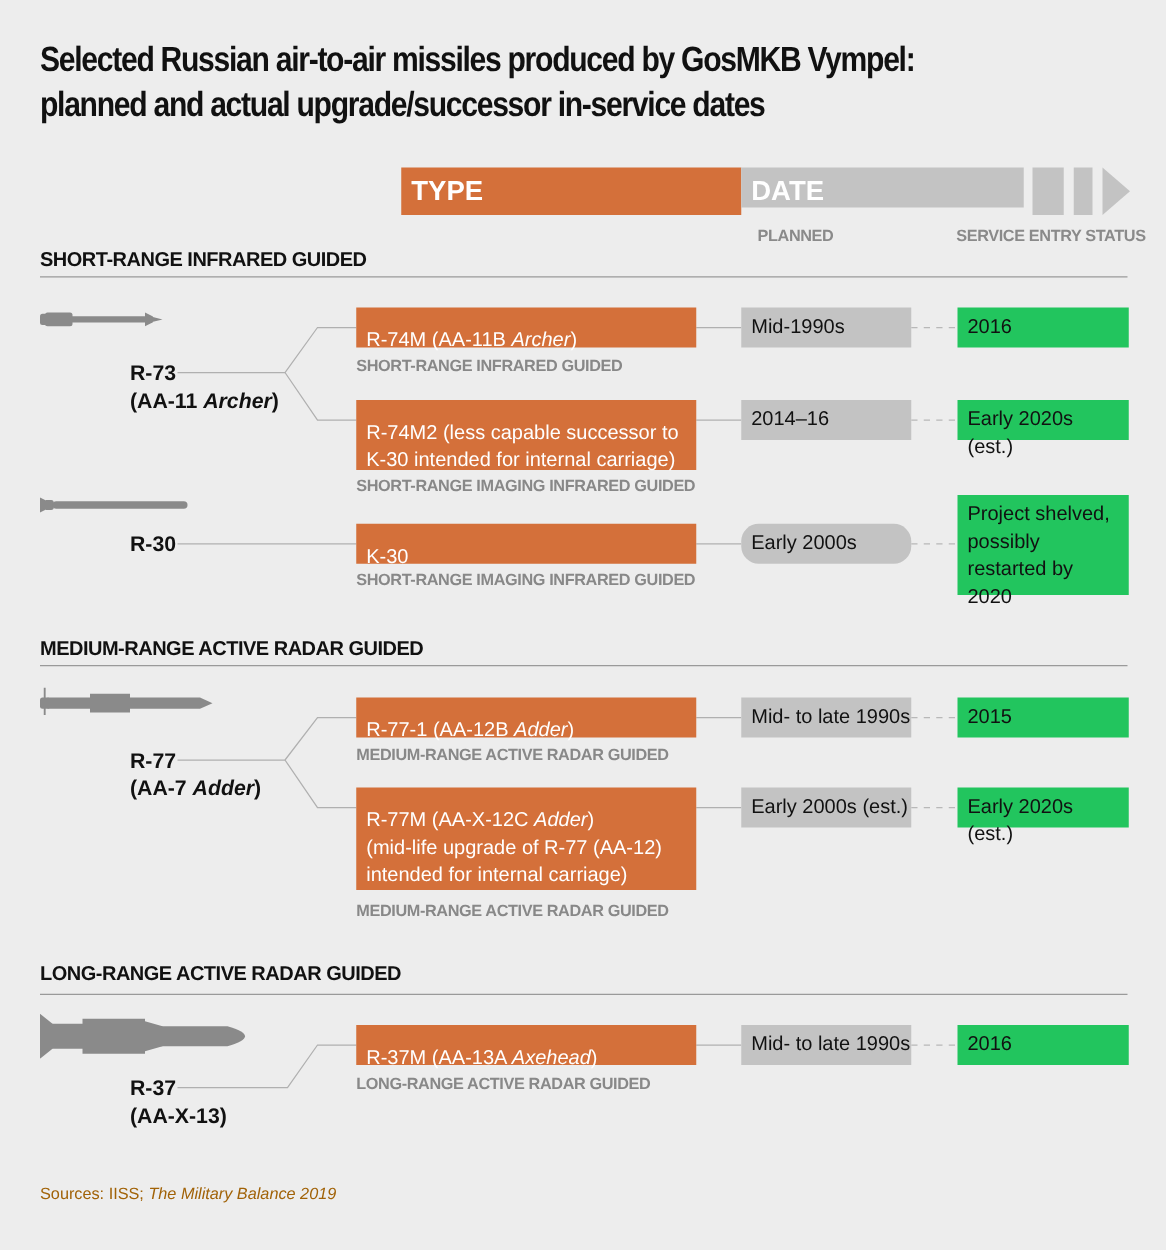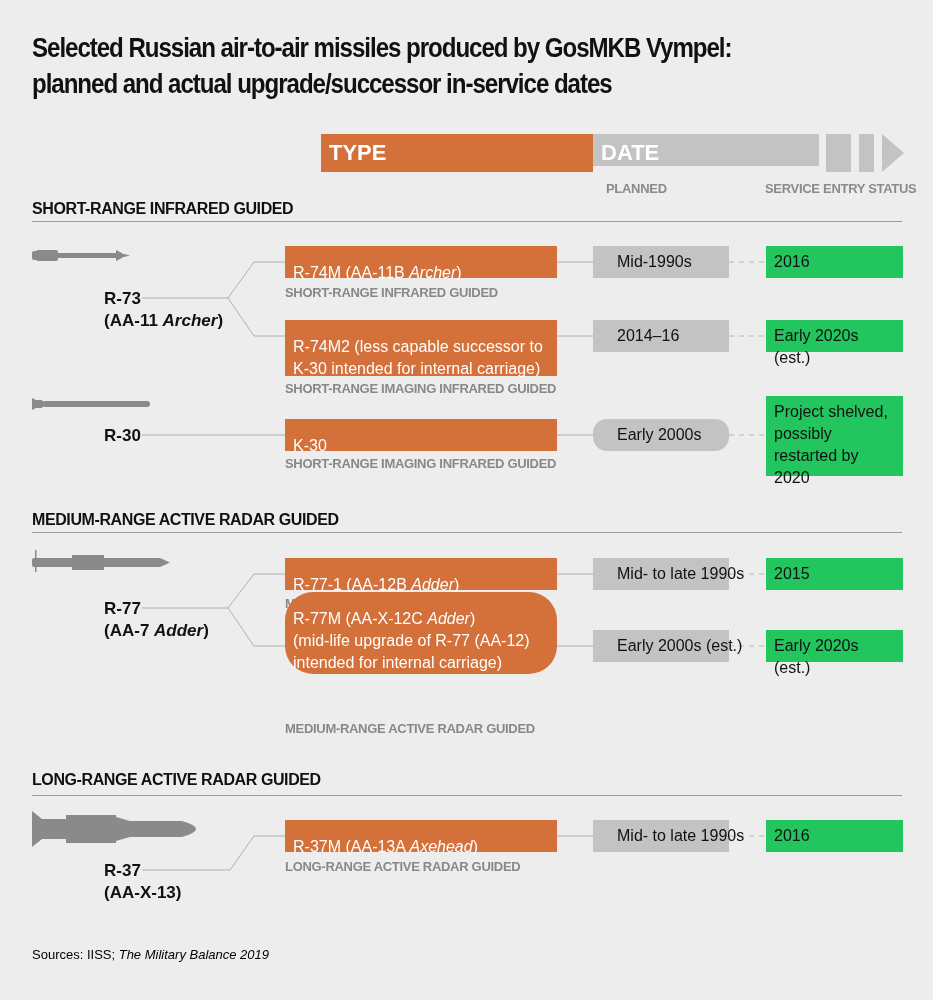--- a/index.html
+++ b/index.html
@@ -32,27 +32,27 @@
   }
   .section-rule { left:32px; width:870px; height:1px; background:#9a9a9a; }
   .missile-name { font-size:17px; font-weight:bold; line-height:22px; white-space:nowrap; }
   .type-box {
     left:285px; width:272px; background:#d4703a; color:#fff; font-size:16px;
     line-height:22px; padding:16px 8px; box-sizing:border-box;
   }
   .type-sub { left:285px; font-size:13px; font-weight:bold; color:#888; white-space:nowrap; letter-spacing:-0.3px; }
   .date-box {
     left:593px; width:136px; height:32px; background:#c3c3c3; color:#111; font-size:16px;
-    line-height:32px; padding-left:24px; box-sizing:border-box; white-space:nowrap;
+    line-height:32px; padding-left:8px; box-sizing:border-box; white-space:nowrap;
   }
   .status-box {
     left:766px; width:137px; background:#22c55e; color:#111; font-size:16px; line-height:22px;
     padding:5px 8px; box-sizing:border-box;
   }
-  .sources { left:32px; top:947px; font-size:13px; color:#000000; white-space:nowrap; }
+  .sources { left:32px; top:947px; font-size:13px; color:#a16207; white-space:nowrap; }
   .sources i { font-style:italic; }
   svg.conn { position:absolute; left:0; top:0; }
 </style>
 </head>
 <body>
 
 <div class="abs title">
   <div>Selected Russian air-to-air missiles produced by GosMKB Vympel:</div>
   <div>planned and actual upgrade/successor in-service dates</div>
 </div>
@@ -156,21 +156,21 @@
   <div><span>(AA-7 </span><i>Adder</i><span>)</span></div>
 </div>
 
 <div class="abs type-box" style="top:558px; height:32px;">
   <span>R-77-1 (AA-12B </span><i>Adder</i><span>)</span>
 </div>
 <div class="abs type-sub" style="top:596px;">MEDIUM-RANGE ACTIVE RADAR GUIDED</div>
 <div class="abs date-box" style="top:558px;">Mid- to late 1990s</div>
 <div class="abs status-box" style="top:558px; height:32px;">2015</div>
 
-<div class="abs type-box" style="top:592px; height:82px;border-radius:28px;">
+<div class="abs type-box" style="top:630px; height:82px;">
   <span>R-77M (AA-X-12C </span><i>Adder</i><span>)</span>
   <div>(mid-life upgrade of R-77 (AA-12) intended for internal carriage)</div>
 </div>
 <div class="abs type-sub" style="top:721px;">MEDIUM-RANGE ACTIVE RADAR GUIDED</div>
 <div class="abs date-box" style="top:630px;">Early 2000s (est.)</div>
 <div class="abs status-box" style="top:630px; height:32px;">Early 2020s (est.)</div>
 
 <div class="abs section-title" style="top:771px;">LONG-RANGE ACTIVE RADAR GUIDED</div>
 <div class="abs section-rule" style="top:795px;"></div>
 

